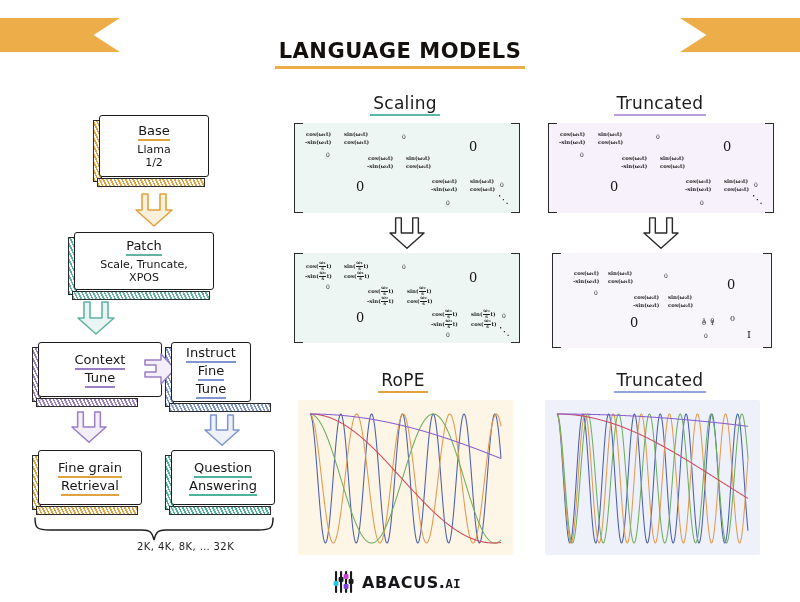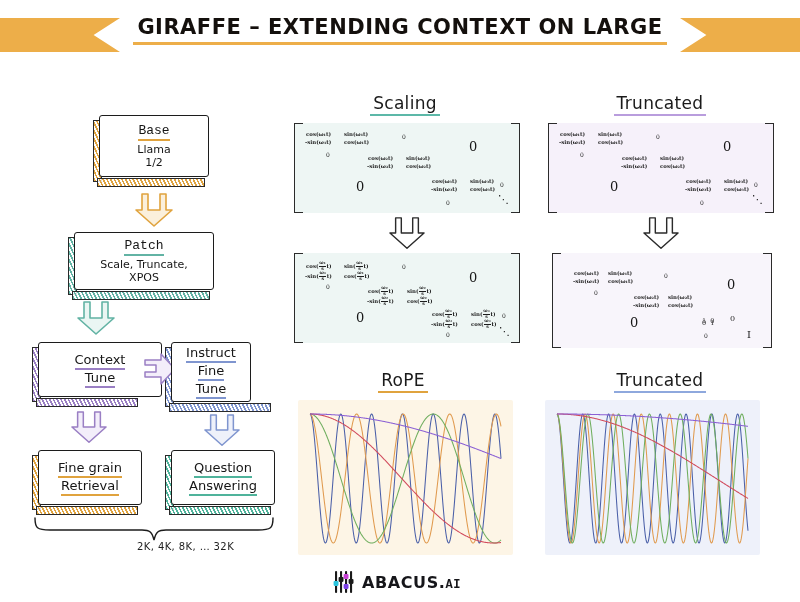--- a/index.html
+++ b/index.html
@@ -45,21 +45,20 @@
     display:flex; flex-direction:column;
     align-items:center; justify-content:center;
     text-align:center;
     z-index:2;
   }
   .hbox .hbox-title {
     font-size:13px; color:#161616;
     border-bottom:2.2px solid var(--accent);
     padding-bottom:1px; margin-bottom:2px;
     line-height:15px;
-    font-family:Liberation Mono, monospace;
   }
   .hbox .hbox-sub {
     font-size:11px; color:#161616; line-height:13px;
   }
   .hbox .hbox-ul {
     font-size:13px; color:#161616; line-height:16px;
     border-bottom:2px solid var(--accent);
     padding-bottom:0px;
   }
   
@@ -138,21 +137,22 @@
   .logo-text .ai { font-size:12px; font-weight:bold;font-family:Liberation Mono, monospace; }
 </style>
 </head>
 <body>
 
 <div class="ribbon-band" style="--ribbon:#edae49">
   <div class="ribbon-left"></div>
   <div class="ribbon-right"></div>
 </div>
 <div class="title-wrap" style="--ribbon:#edae49">
-  <div class="title-line">GIRAFFE – EXTENDING CONTEXT ON LARGE</div><br>
+  <br>
+  <div class="title-line second">LANGUAGE MODELS</div>
 </div>
 
 <div class="shadow-l" style="--accent:#e0a33e; left:93px;  top:120px; width:9px;  height:62px;"></div>
 <div class="shadow-b" style="--accent:#e0a33e; left:97px;  top:178px; width:108px; height:9px;"></div>
 <div class="hbox" style="--accent:#e0a33e; left:99px; top:115px; width:110px; height:62px;">
   <div class="hbox-title">Base</div>
   <div class="hbox-sub">Llama</div>
   <div class="hbox-sub">1/2</div>
 </div>
 

